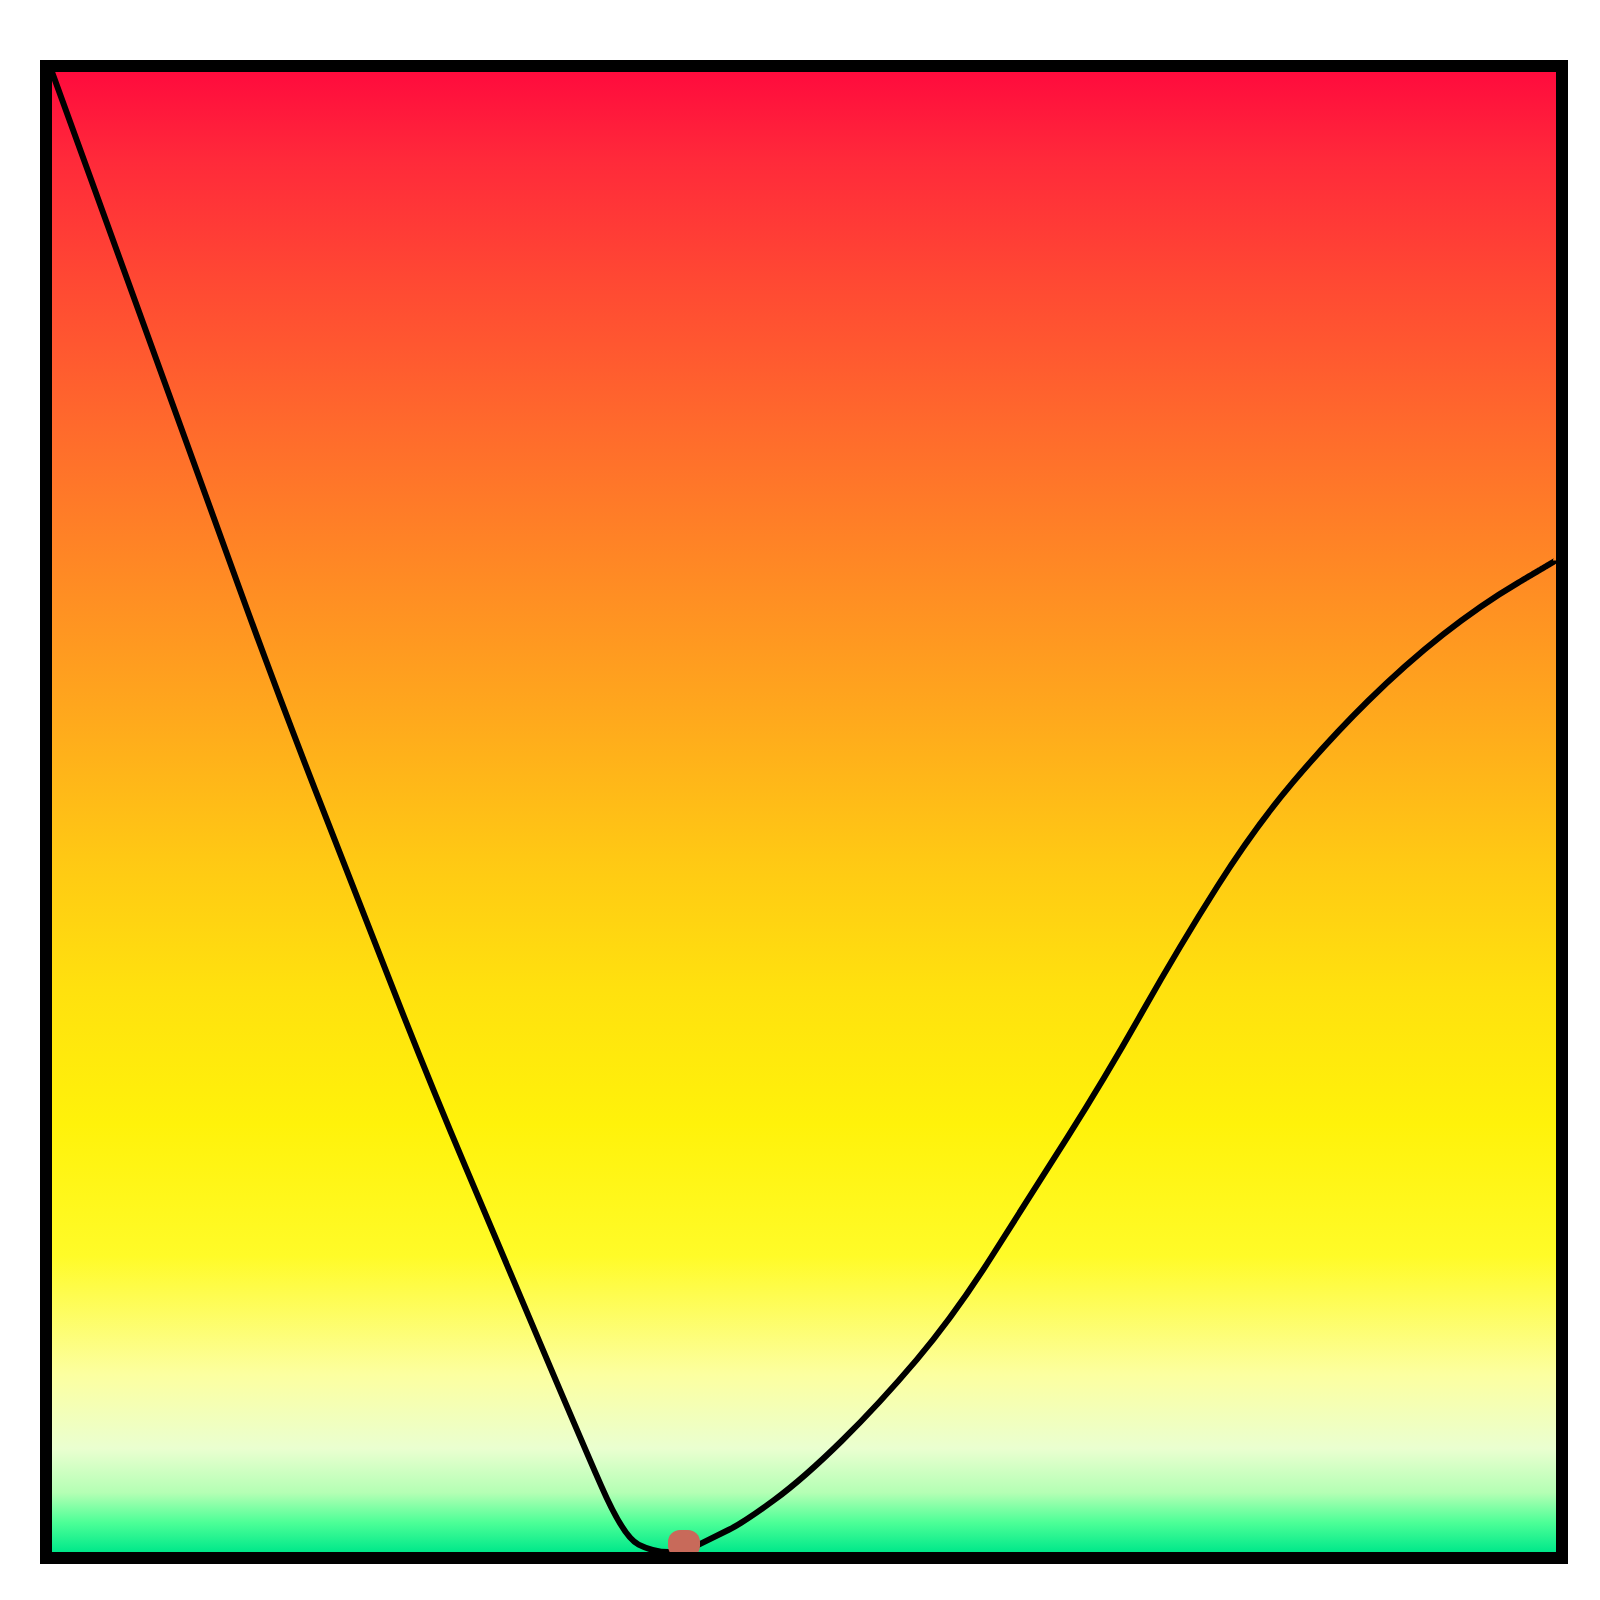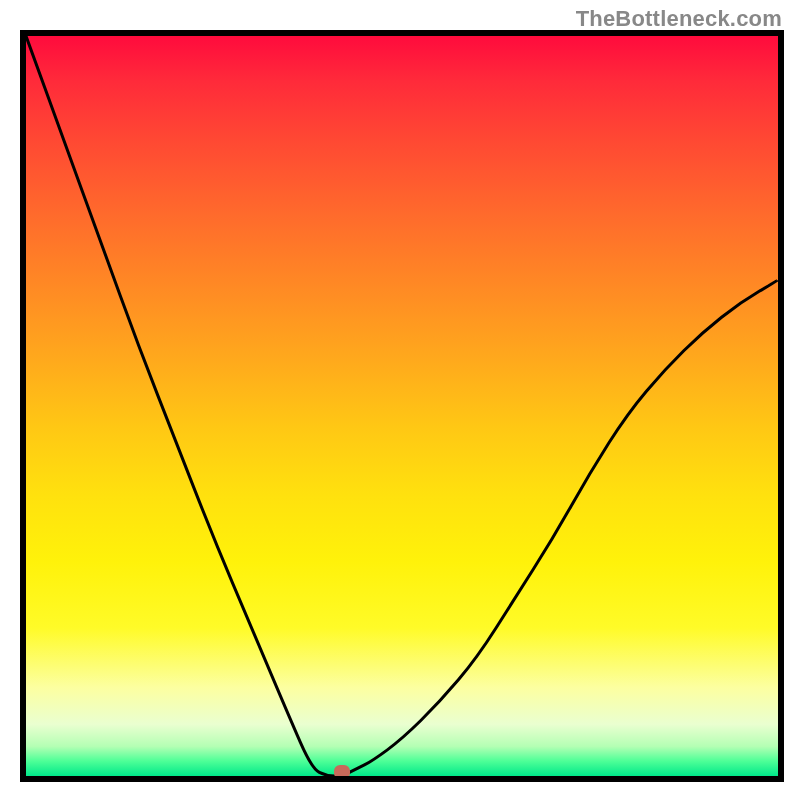--- a/index.html
+++ b/index.html
@@ -73,21 +73,20 @@
     background: #c86a5a;
     border-radius: 6px;
     z-index: 6;
     transform: translate(-50%, -50%);
   }
 </style>
 </head>
 <body>
 
 <div class="chart-container">
-  <div class="watermark">TheBottleneck.com</div>
 
   <div class="plot-area">
     <div class="gradient-bg"></div>
 
     <svg class="curve-svg" viewBox="0 0 752 740" preserveAspectRatio="none">
       <path id="curve-path" d="M 0.0 0.0 Q 0.0 0.0 18.8 51.8 Q 37.6 103.6 56.4 155.4 Q 75.2 207.2 94.0 259.0 Q 112.8 310.8 131.6 358.9 Q 150.4 407.0 169.2 455.1 Q 188.0 503.2 206.8 547.6 Q 225.6 592.0 244.4 636.4 Q 263.2 680.8 274.5 706.7 Q 285.8 732.6 293.3 736.3 Q 300.8 740.0 308.3 740.0 Q 315.8 740.0 323.4 736.3 Q 330.9 732.6 338.4 728.9 Q 345.9 725.2 361.0 714.1 Q 376.0 703.0 394.8 684.5 Q 413.6 666.0 432.4 643.8 Q 451.2 621.6 470.0 592.0 Q 488.8 562.4 507.6 532.8 Q 526.4 503.2 545.2 469.9 Q 564.0 436.6 582.8 407.0 Q 601.6 377.4 620.4 355.2 Q 639.2 333.0 658.0 314.5 Q 676.8 296.0 695.6 281.2 Q 714.4 266.4 733.2 255.3 T 752.0 244.2" stroke="#000000" stroke-width="3" fill="none"></path>
     </svg>
 
     <div class="marker" id="min-marker" style="left: 315.84px; top: 736.3px; background: rgb(200, 106, 90);"></div>
   </div>

